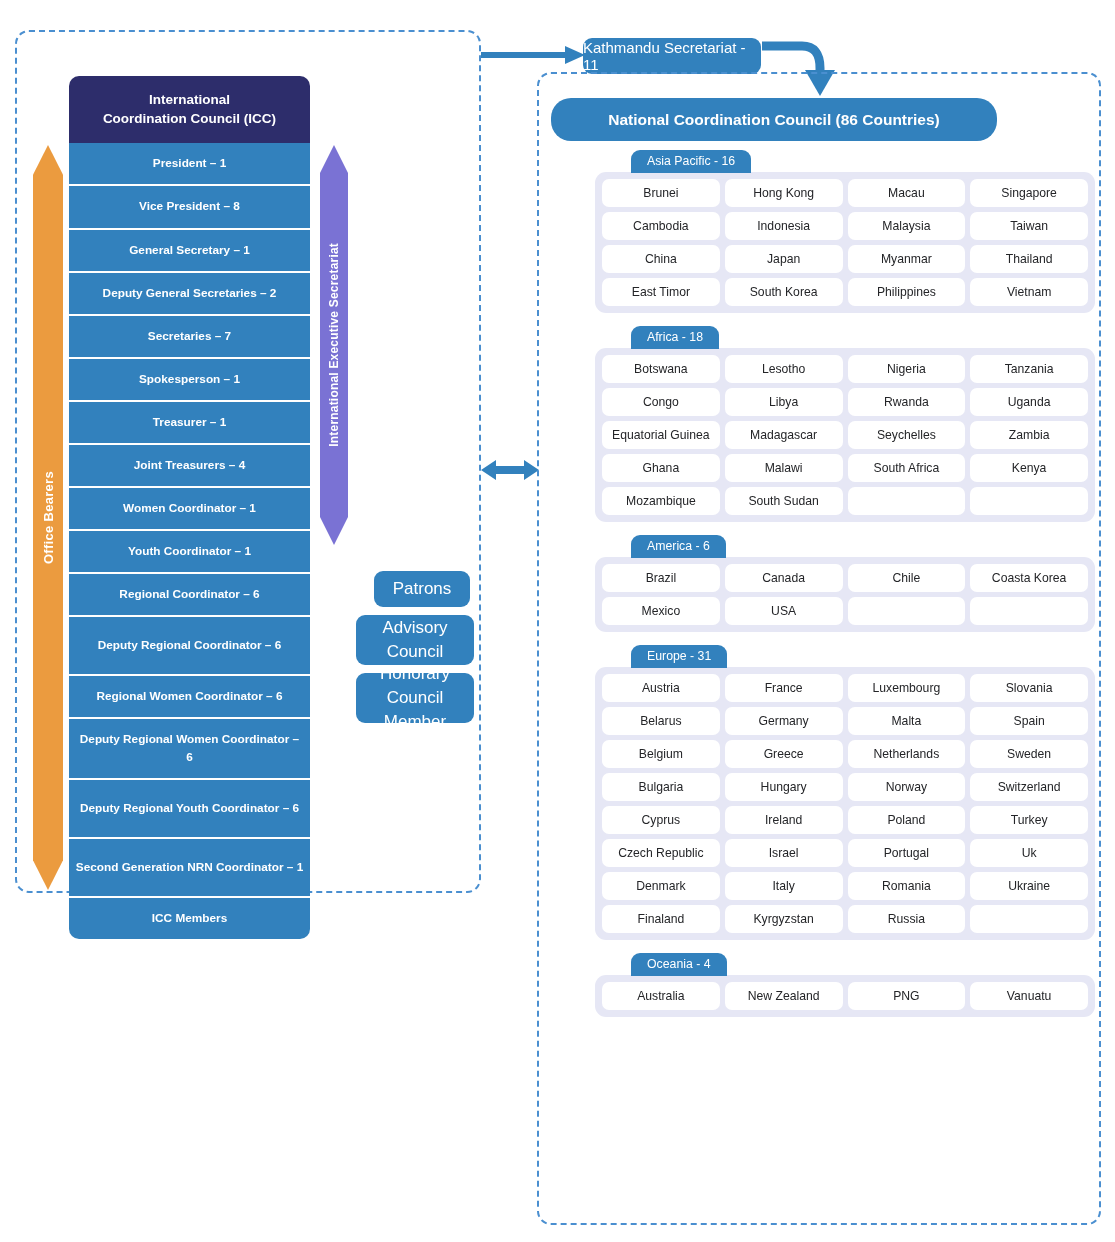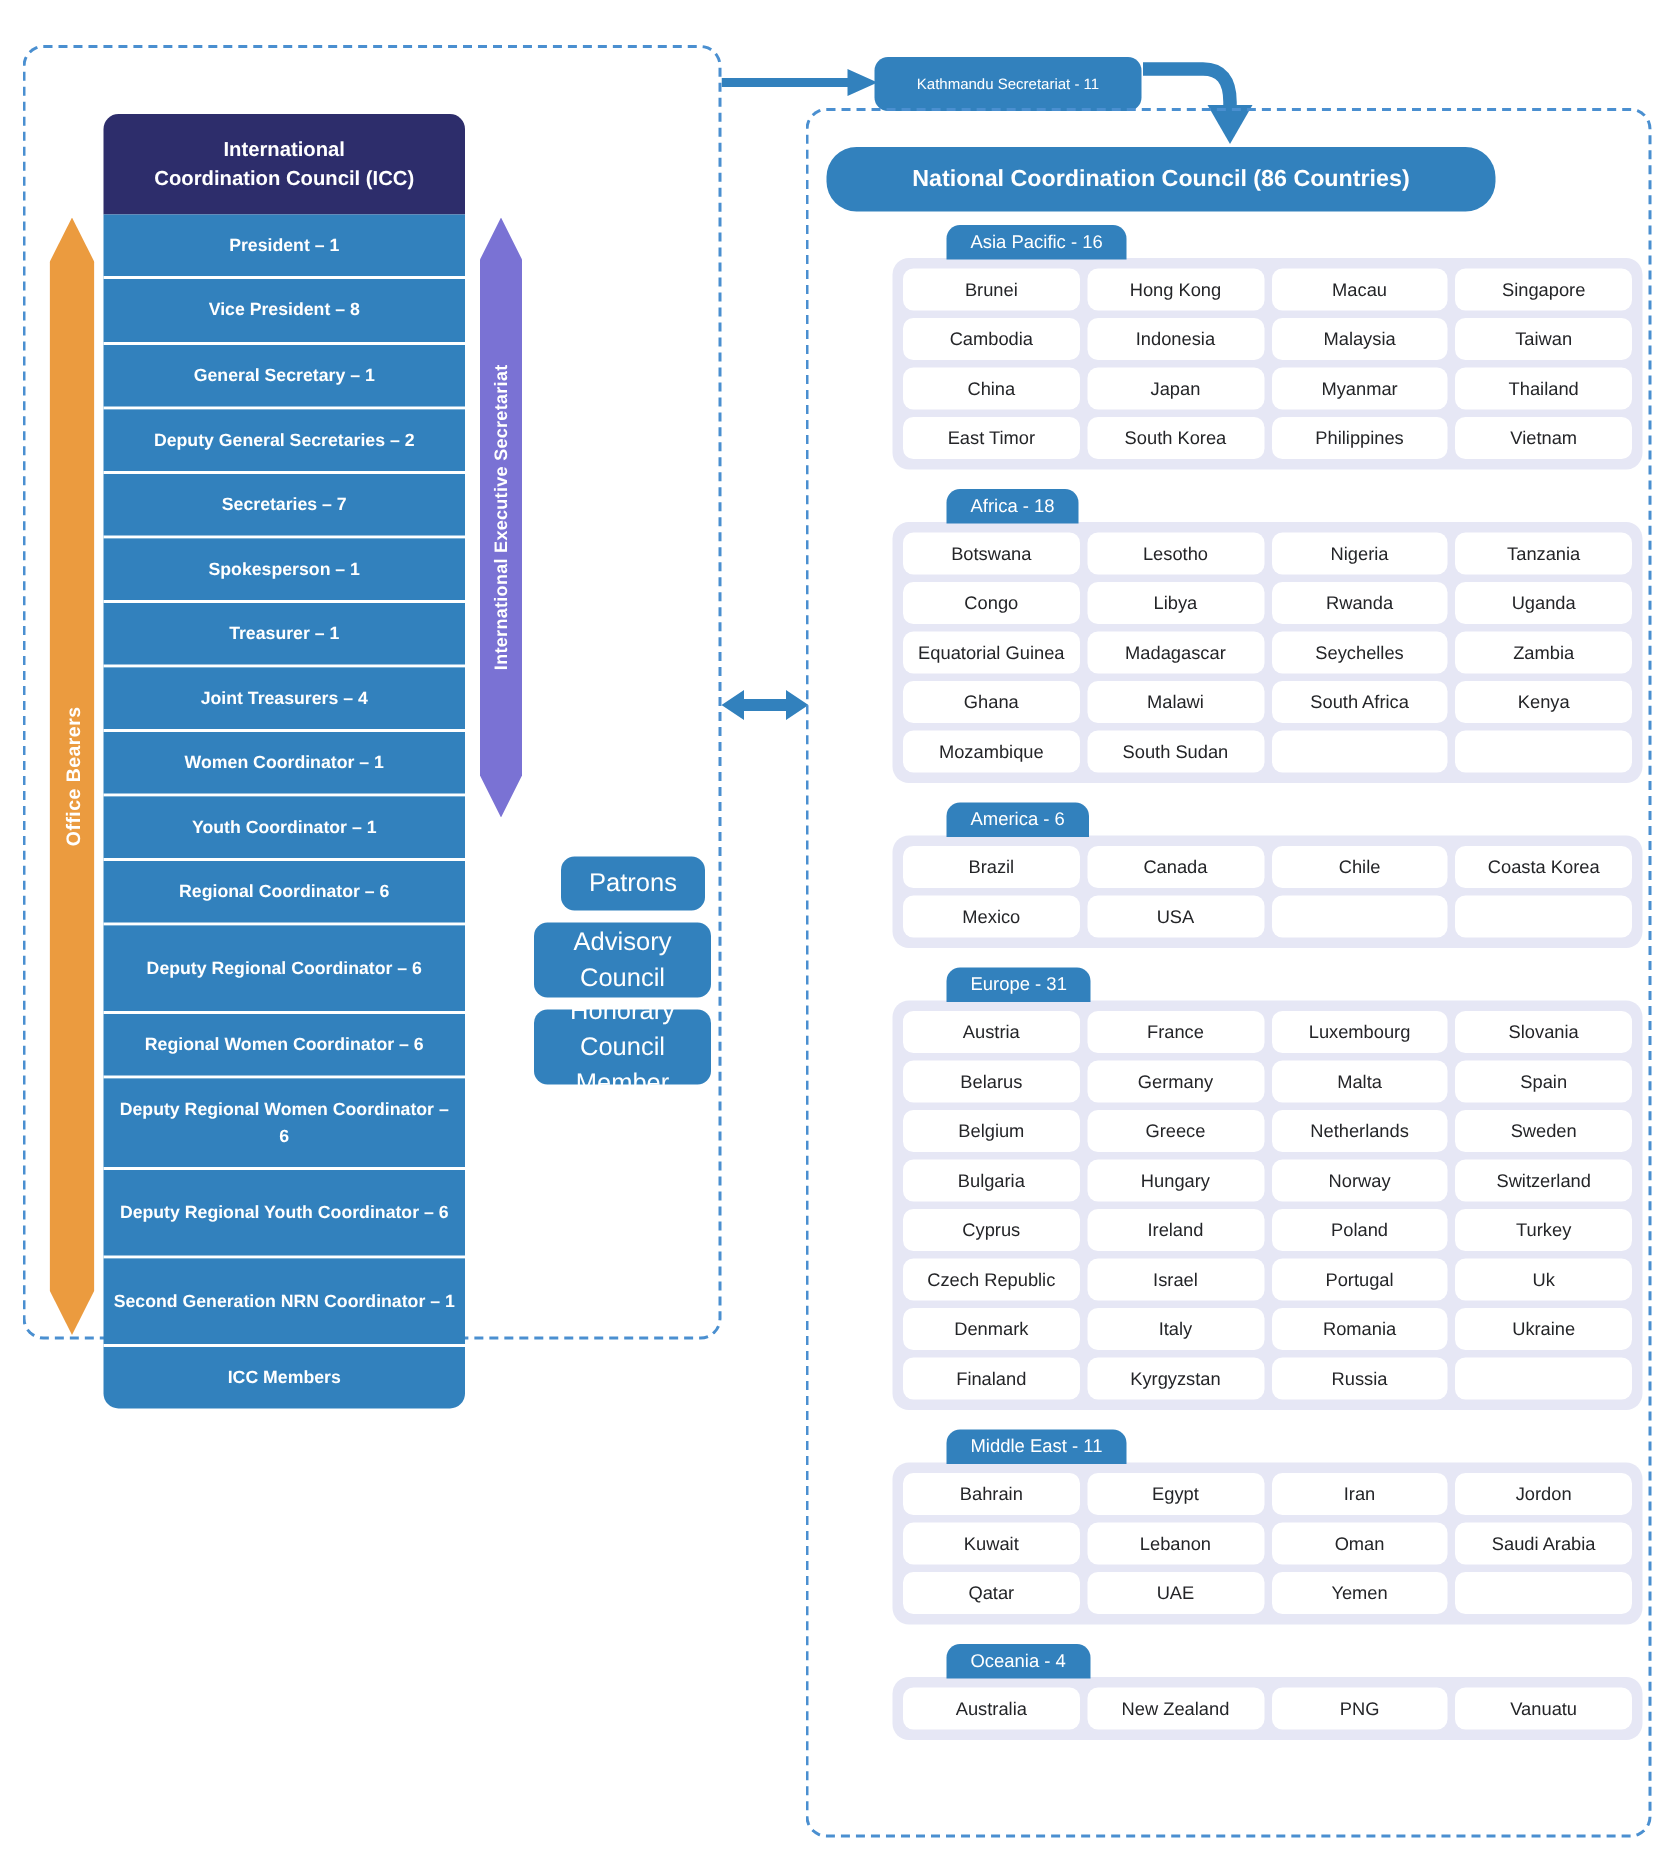--- a/index.html
+++ b/index.html
@@ -113,21 +113,21 @@
     left: 481px; top: 44px;
     width: 104px; height: 22px;
   }
   #kathmandu-box {
     position: absolute;
     left: 583px; top: 38px;
     width: 178px; height: 36px;
     background: #3281bd; color: #fff;
     border-radius: 9px;
     display: flex; align-items: center; justify-content: center;
-    font-size: 10px;
+    font-size: 15px;
   }
   #elbow-arrow {
     position: absolute;
     left: 762px; top: 40px;
     width: 84px; height: 60px;
   }
 
   
   #right-panel {
     position: absolute;
@@ -327,33 +327,19 @@
         <div class="country">Uk</div>
         <div class="country">Denmark</div>
         <div class="country">Italy</div>
         <div class="country">Romania</div>
         <div class="country">Ukraine</div>
         <div class="country">Finaland</div>
         <div class="country">Kyrgyzstan</div>
         <div class="country">Russia</div>
         <div class="country empty"></div>
       </div></div>
-    <div class="region"><div class="region-tag">Middle East - 11</div><div class="region-grid">
-        <div class="country">Bahrain</div>
-        <div class="country">Egypt</div>
-        <div class="country">Iran</div>
-        <div class="country">Jordon</div>
-        <div class="country">Kuwait</div>
-        <div class="country">Lebanon</div>
-        <div class="country">Oman</div>
-        <div class="country">Saudi Arabia</div>
-        <div class="country">Qatar</div>
-        <div class="country">UAE</div>
-        <div class="country">Yemen</div>
-        <div class="country empty"></div>
-      </div></div>
     <div class="region"><div class="region-tag">Oceania - 4</div><div class="region-grid">
         <div class="country">Australia</div>
         <div class="country">New Zealand</div>
         <div class="country">PNG</div>
         <div class="country">Vanuatu</div>
       </div></div>
   </div>
 
 </body></html>

